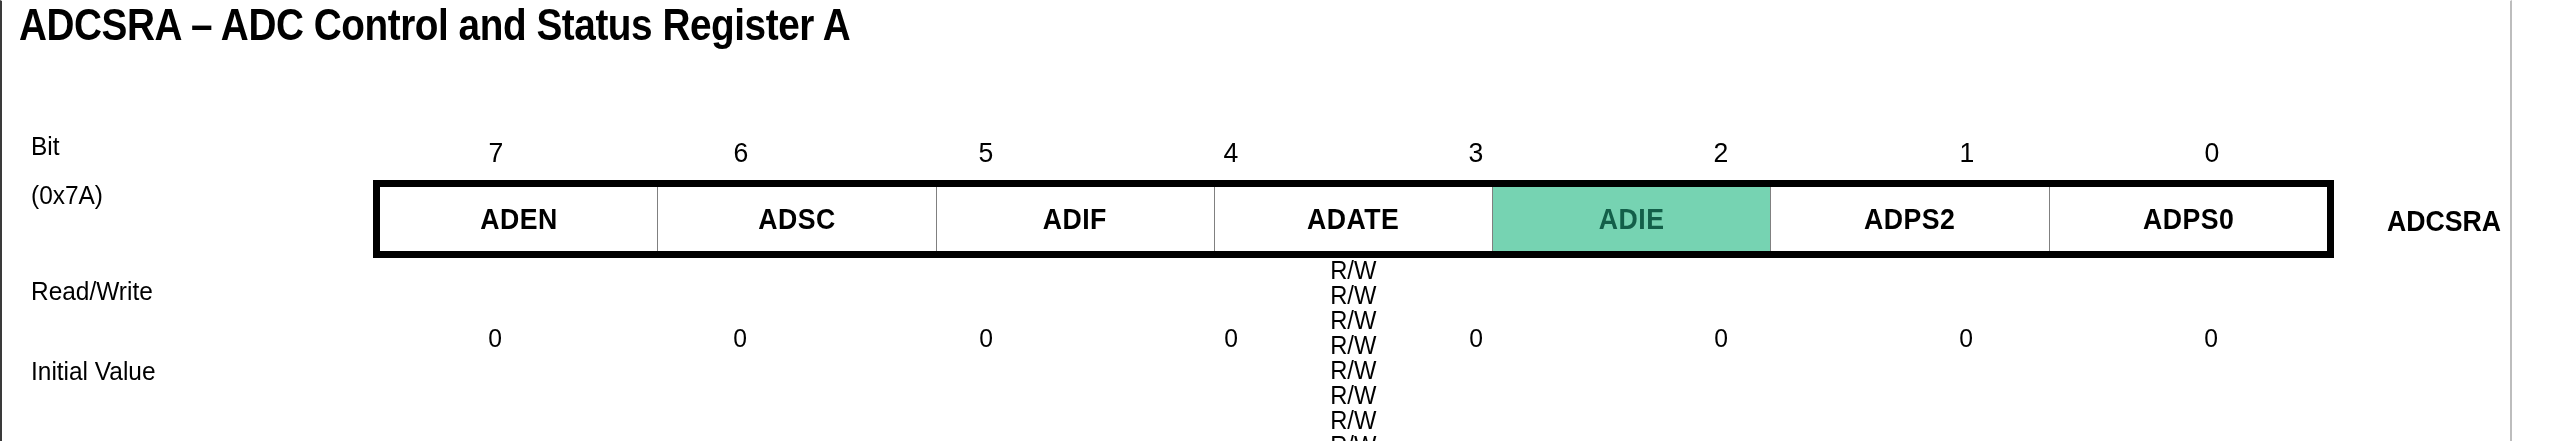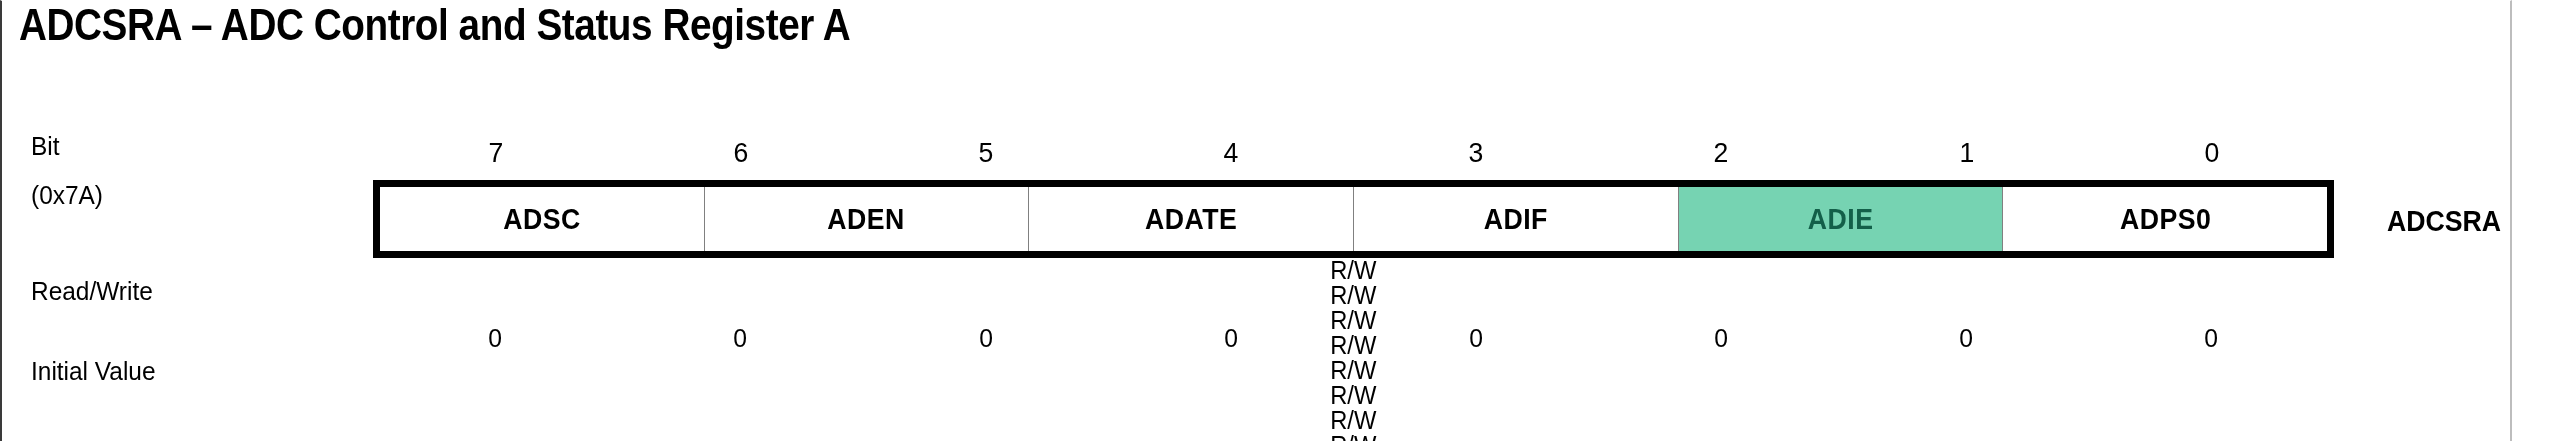--- a/index.html
+++ b/index.html
@@ -205,35 +205,38 @@
         <div class="cellwrap">
           <span class="bitnum-text">1</span>
         </div>
         <div class="cellwrap">
           <span class="bitnum-text">0</span>
         </div>
       </div>
 
     <div id="register-box">
         <div class="cellwrap">
+          <span class="cell-text">ADEN</span>
+        </div>
+        <div class="cellwrap">
           <span class="cell-text">ADSC</span>
         </div>
         <div class="cellwrap">
-          <span class="cell-text">ADEN</span>
+          <span class="cell-text">ADIF</span>
         </div>
         <div class="cellwrap">
           <span class="cell-text">ADATE</span>
-        </div>
-        <div class="cellwrap">
-          <span class="cell-text">ADIF</span>
         </div>
         <div class="cellwrap highlight" style="background: rgb(118, 211, 178); color: rgb(19, 95, 73);">
           <span class="cell-text">ADIE</span>
         </div>
         <div class="cellwrap">
+          <span class="cell-text">ADPS2</span>
+        </div>
+        <div class="cellwrap">
           <span class="cell-text">ADPS0</span>
         </div>
       </div>
 
     <div class="grid-row" id="readwrite-row">
         <div class="cellwrap">
           <span class="rw-text">R/W</span>
         </div>
         <div class="cellwrap">
           <span class="rw-text">R/W</span>

